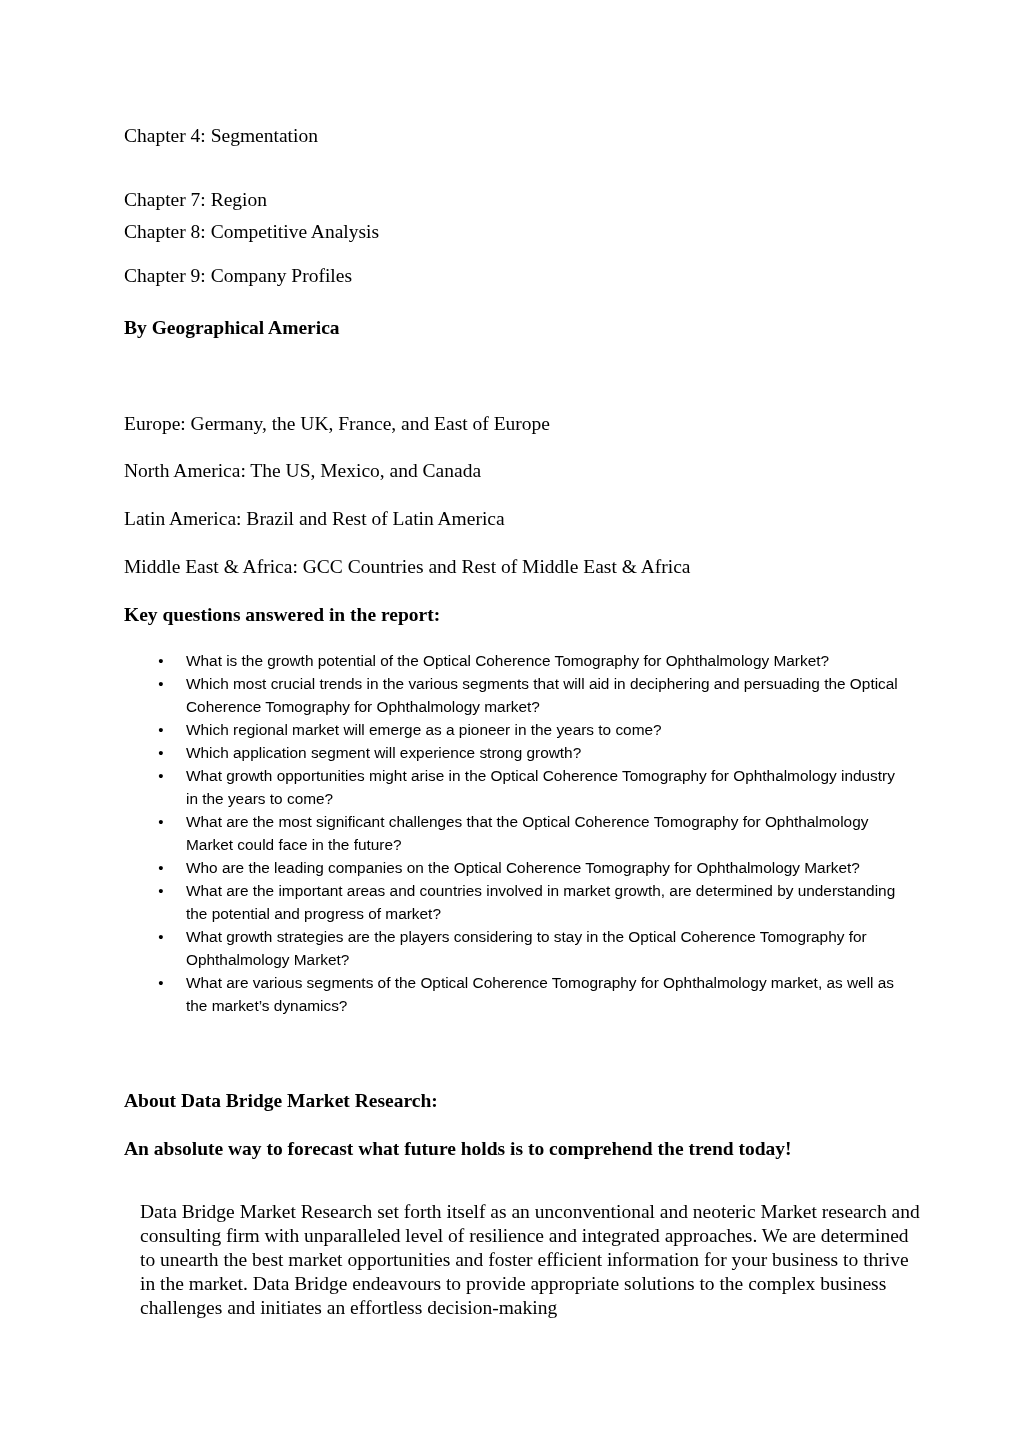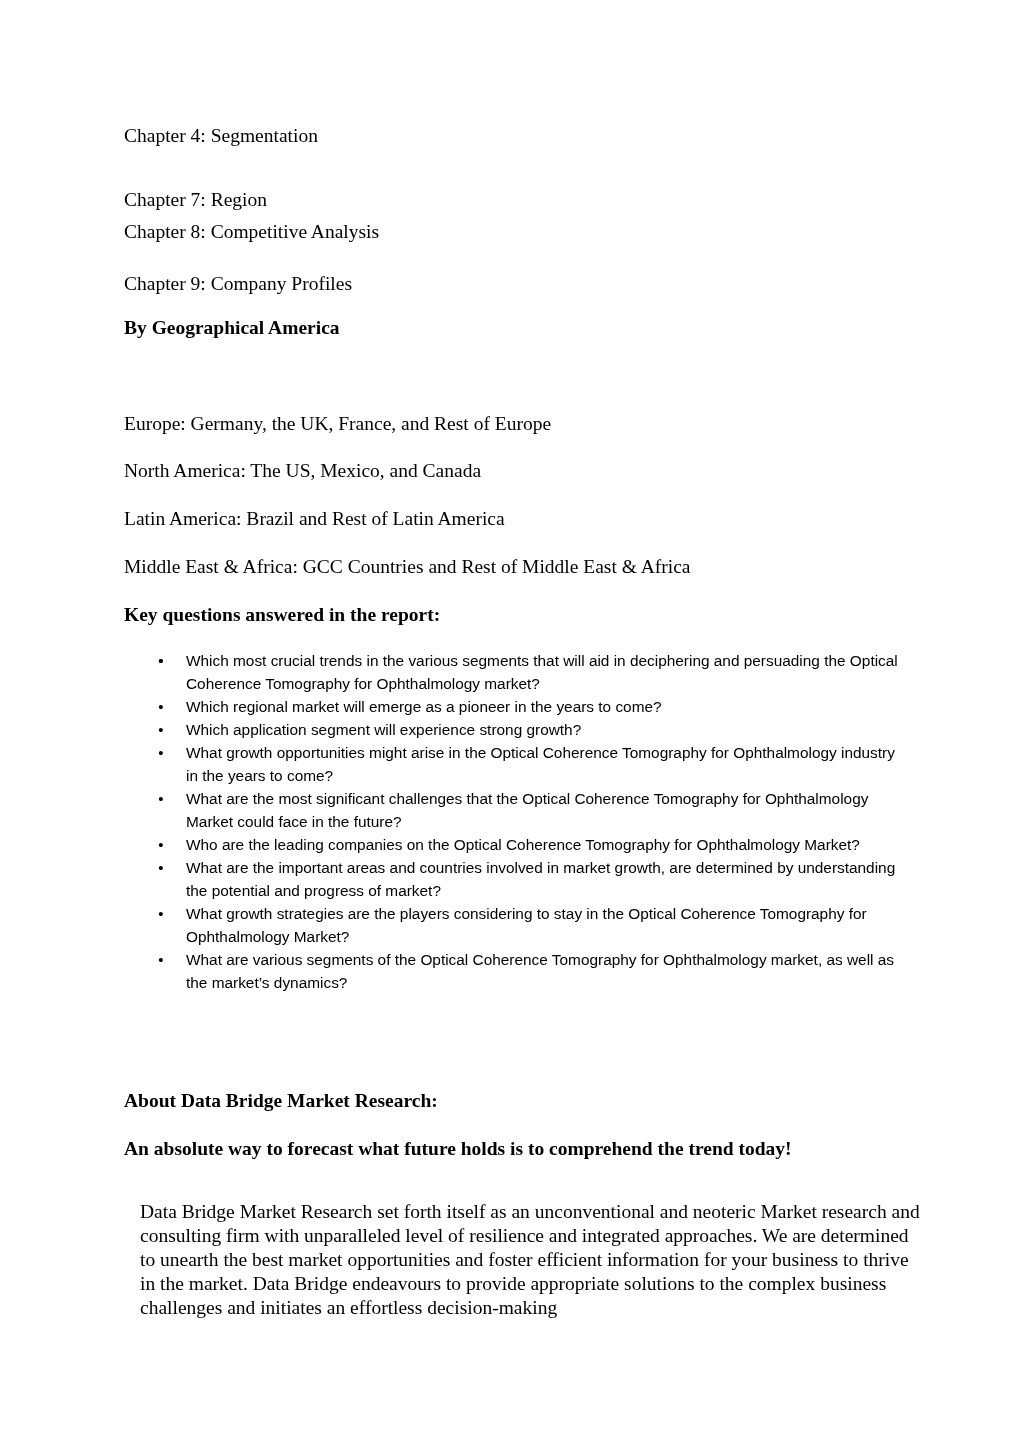--- a/index.html
+++ b/index.html
@@ -15,33 +15,33 @@
     .para { position: absolute; left: 124px; top: 1184px; width: 780px; margin: 16px; }
   </style>
 </head>
 <body>
 
 <div class="page">
 
   <p class="line serif" style="top:124px">Chapter 4: Segmentation</p>
   <p class="line serif" style="top:188px">Chapter 7: Region</p>
   <p class="line serif" style="top:220px">Chapter 8: Competitive Analysis</p>
-  <p class="line serif" style="top:272px">Chapter 9: Company Profiles</p>
+  <p class="line serif" style="top:264px">Chapter 9: Company Profiles</p>
 
   <p class="line serif bold" style="top:316px">By Geographical America</p>
 
-  <p class="line serif" style="top:412px">Europe: Germany, the UK, France, and Rest of Europe</p>
+  <p class="line serif" style="top:412px">Europe: Germany, the UK, France, and East of Europe</p>
   <p class="line serif" style="top:459px">North America: The US, Mexico, and Canada</p>
   <p class="line serif" style="top:507px">Latin America: Brazil and Rest of Latin America</p>
   <p class="line serif" style="top:555px">Middle East &amp; Africa: GCC Countries and Rest of Middle East &amp; Africa</p>
 
   <p class="line serif bold" style="top:603px">Key questions answered in the report:</p>
 
   <ul class="bullets">
-    <li><span class="dot">•</span></li>
+    <li><span class="dot">•</span><span>What is the growth potential of the Optical Coherence Tomography for Ophthalmology Market?</span></li>
     <li><span class="dot">•</span><span>Which most crucial trends in the various segments that will aid in deciphering and persuading the Optical Coherence Tomography for Ophthalmology market?</span></li>
     <li><span class="dot">•</span><span>Which regional market will emerge as a pioneer in the years to come?</span></li>
     <li><span class="dot">•</span><span>Which application segment will experience strong growth?</span></li>
     <li><span class="dot">•</span><span>What growth opportunities might arise in the Optical Coherence Tomography for Ophthalmology industry in the years to come?</span></li>
     <li><span class="dot">•</span><span>What are the most significant challenges that the Optical Coherence Tomography for Ophthalmology Market could face in the future?</span></li>
     <li><span class="dot">•</span><span>Who are the leading companies on the Optical Coherence Tomography for Ophthalmology Market?</span></li>
     <li><span class="dot">•</span><span>What are the important areas and countries involved in market growth, are determined by understanding the potential and progress of market?</span></li>
     <li><span class="dot">•</span><span>What growth strategies are the players considering to stay in the Optical Coherence Tomography for Ophthalmology Market?</span></li>
     <li><span class="dot">•</span><span>What are various segments of the Optical Coherence Tomography for Ophthalmology market, as well as the market’s dynamics?</span></li>
   </ul>

